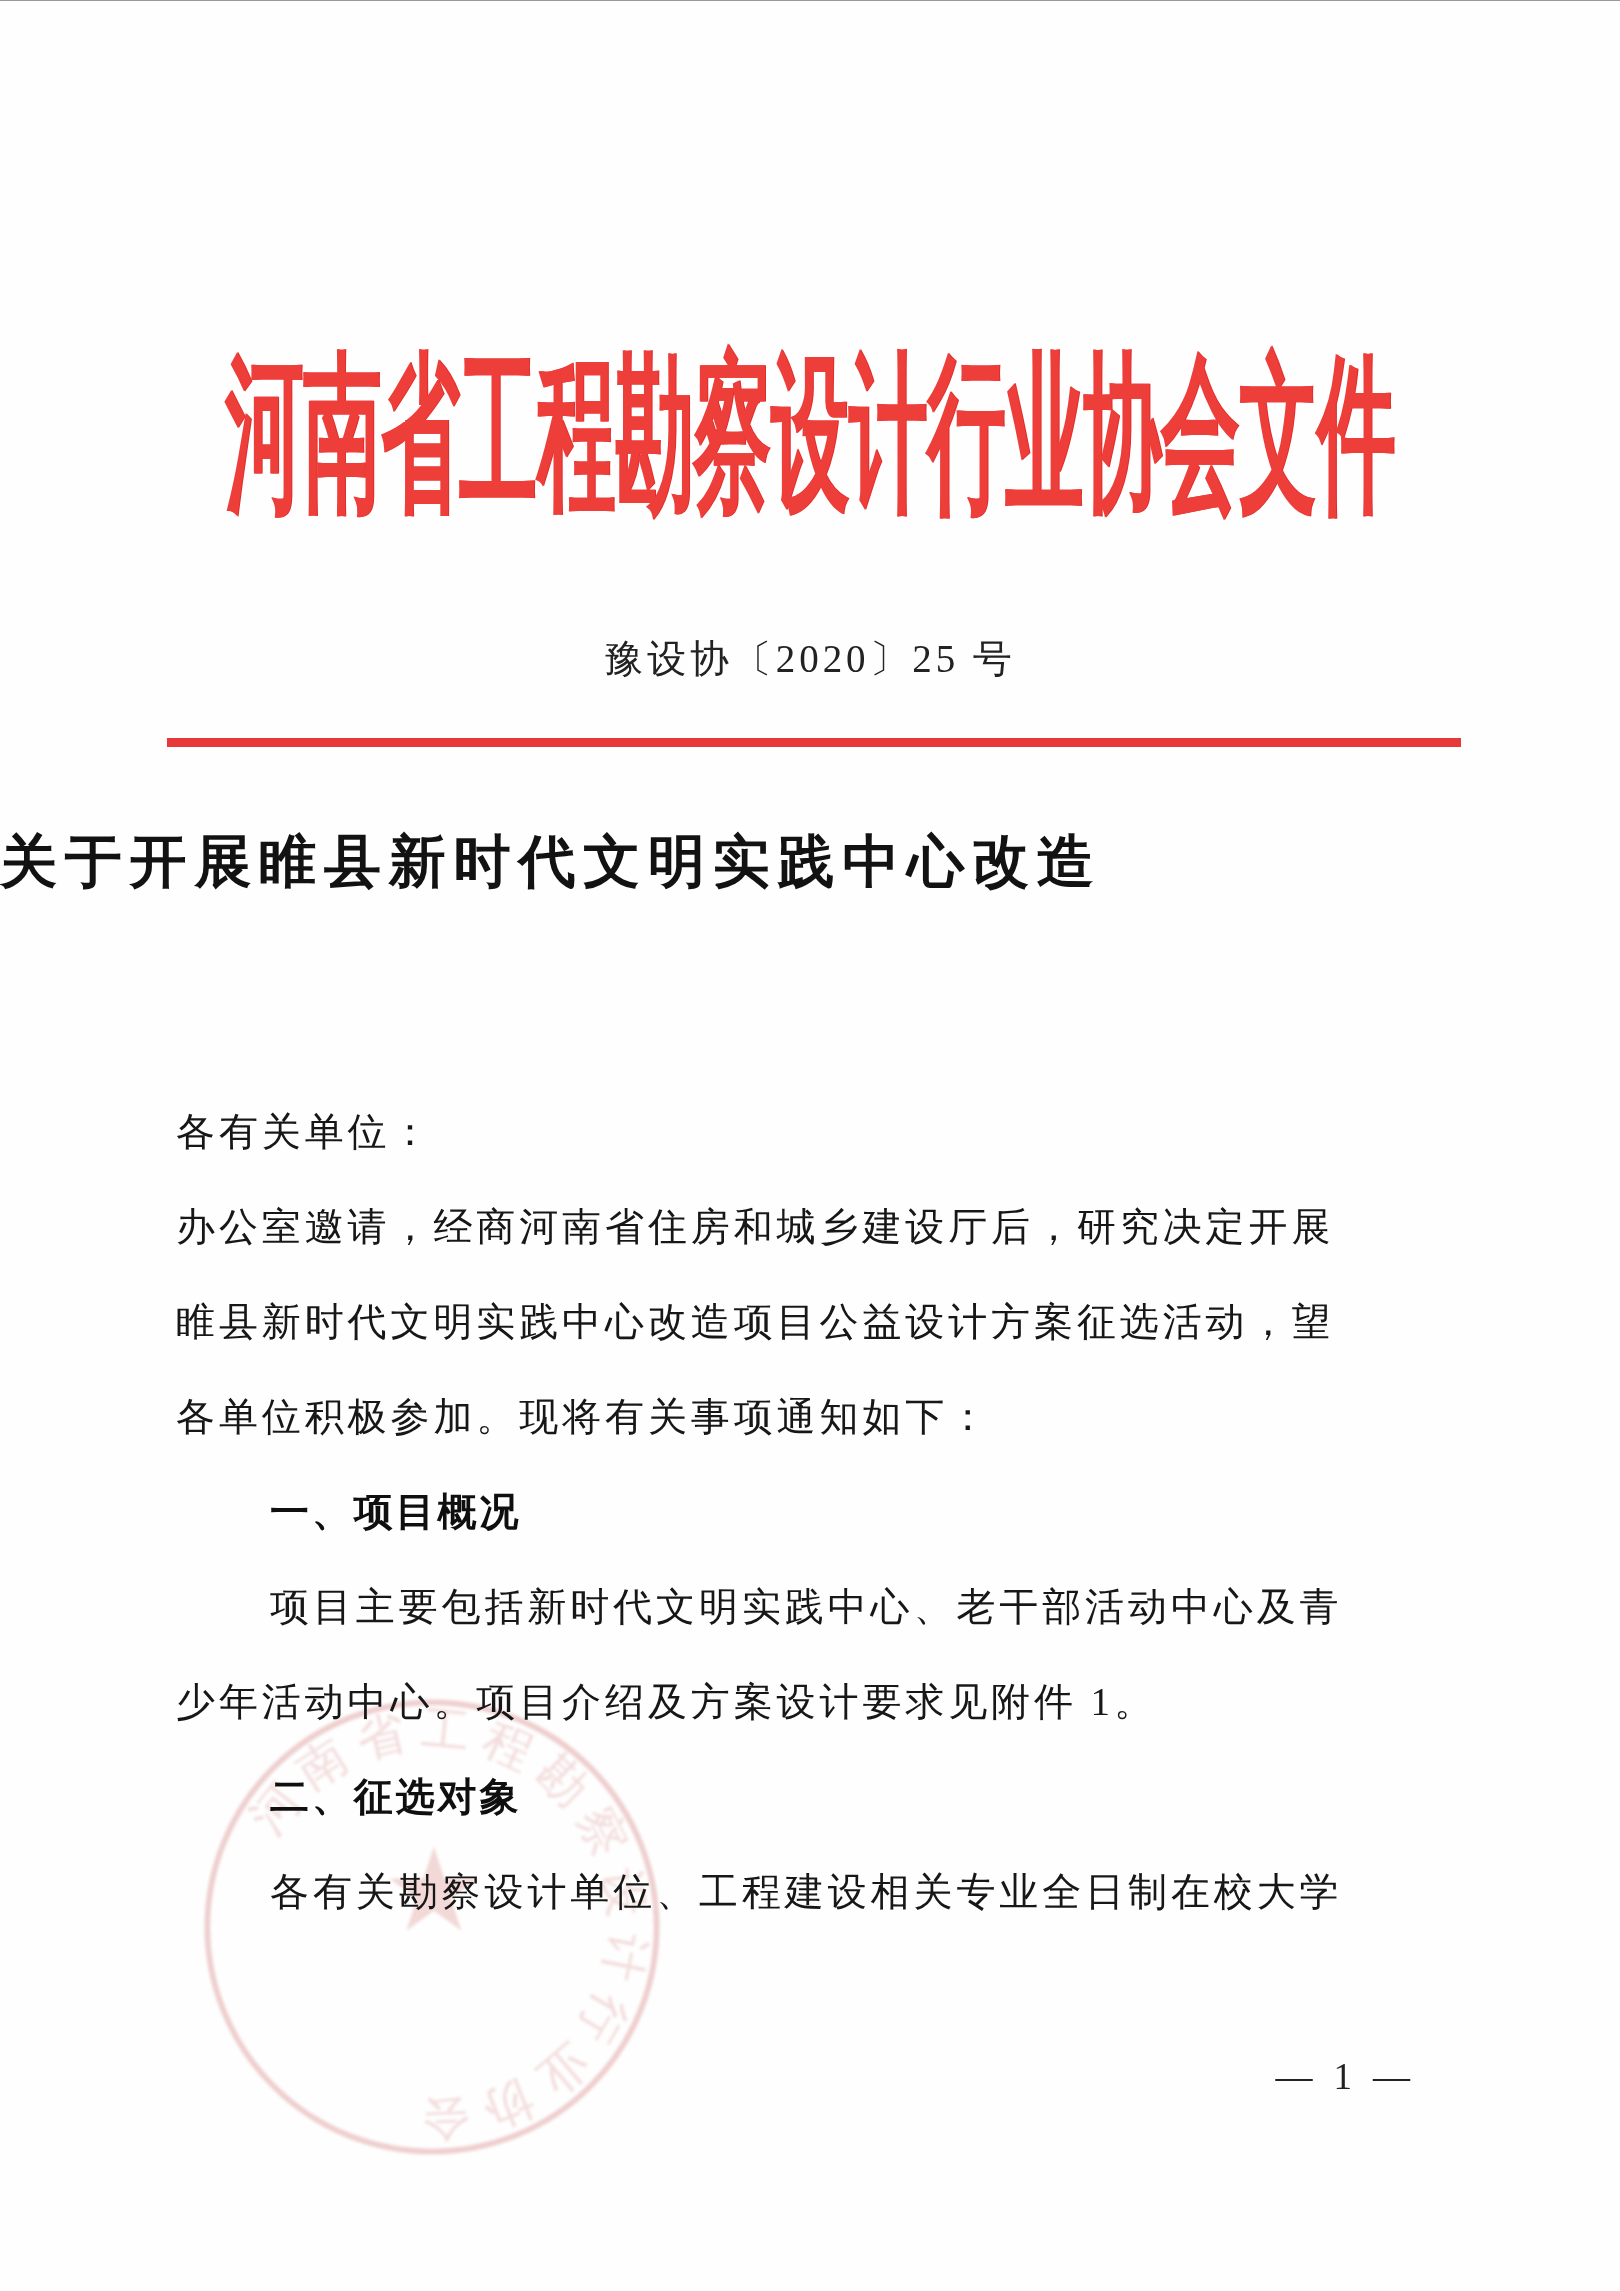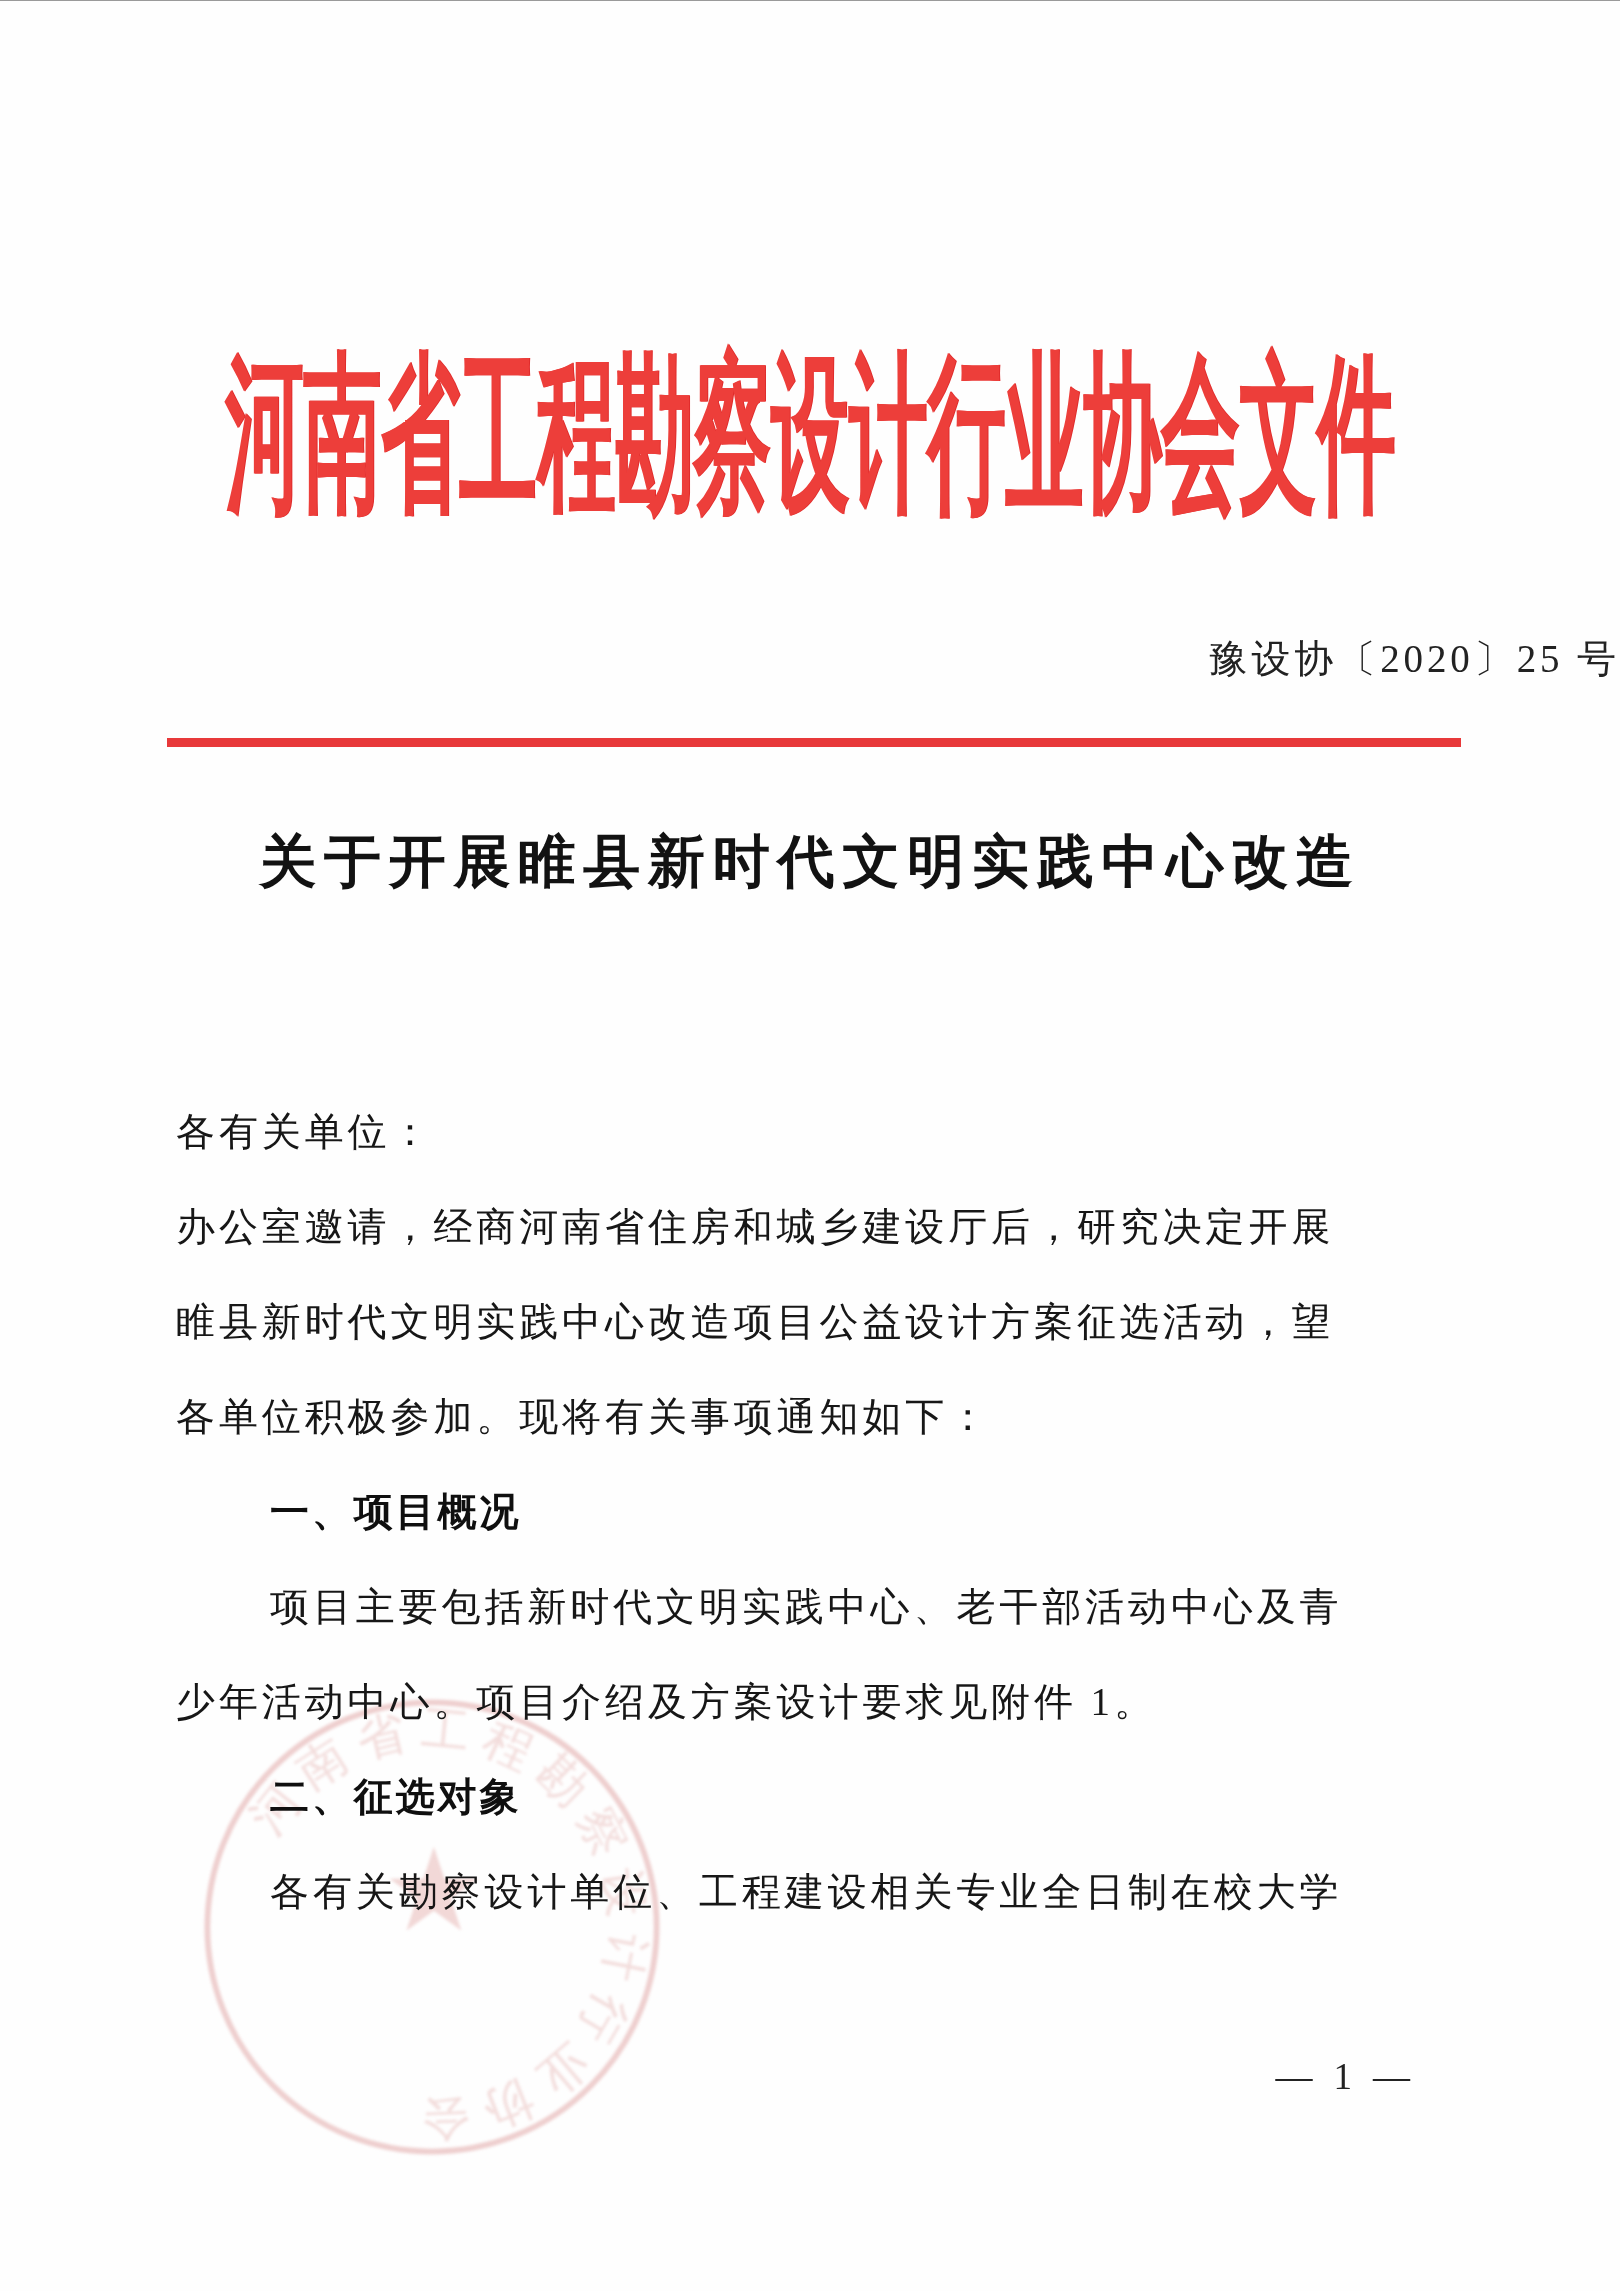--- a/index.html
+++ b/index.html
@@ -24,38 +24,37 @@
     color:#ed3e3a;
     transform:scaleY(2.2);
     transform-origin:center top;
     text-shadow:1px 0 0 #e02c2c;
     white-space:nowrap;
   }
   
   .doc-number{
     position:absolute;
     top:631px;left:0;width:100%;
-    text-align:right;
+    text-align:center;
     font-size:39px;
     letter-spacing:3.9px;
     color:#222;
     white-space:nowrap;
   }
   
   .red-rule{
     position:absolute;
     top:737px;left:167px;
     width:1294px;height:8.8px;
     background:#e8393a;
   }
   
   .doc-title{
     position:absolute;
     top:796px;left:0;width:100%;
-    text-align:center;
     font-size:57px;
     font-weight:bold;
     letter-spacing:7.8px;
     line-height:129px;
     color:#121212;
     white-space:nowrap;
   }
   
   .body-block{
     position:absolute;

